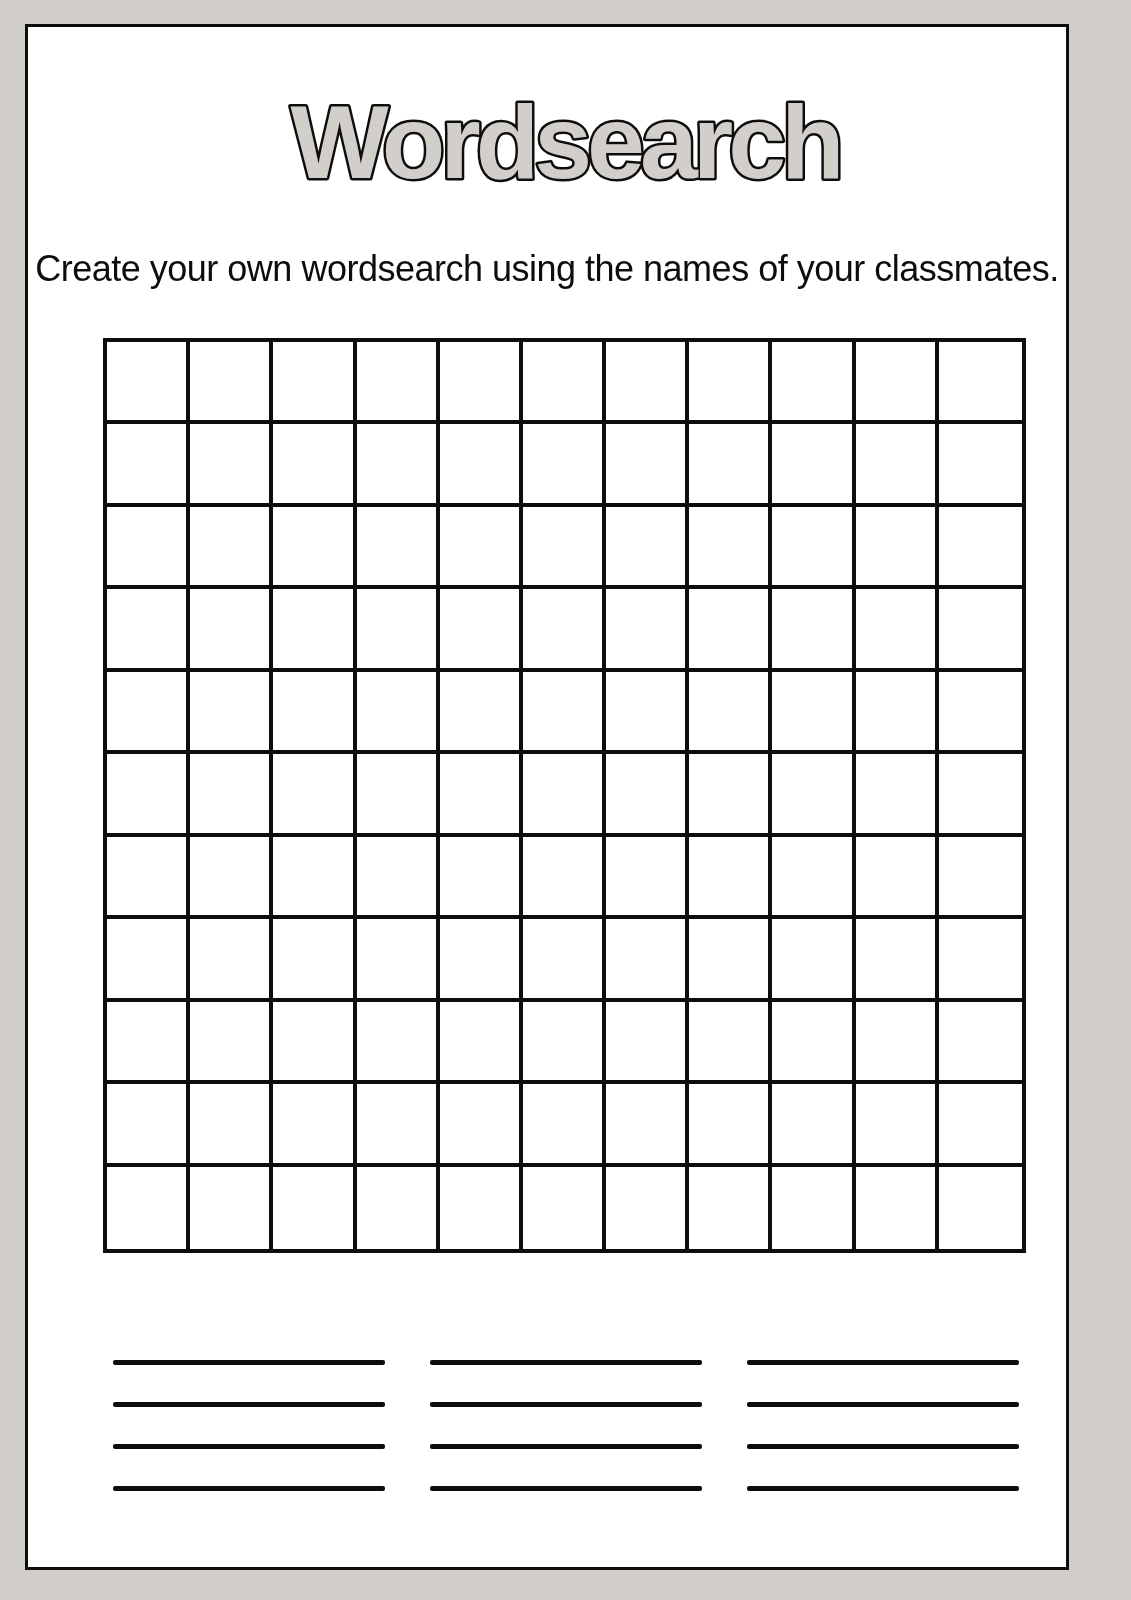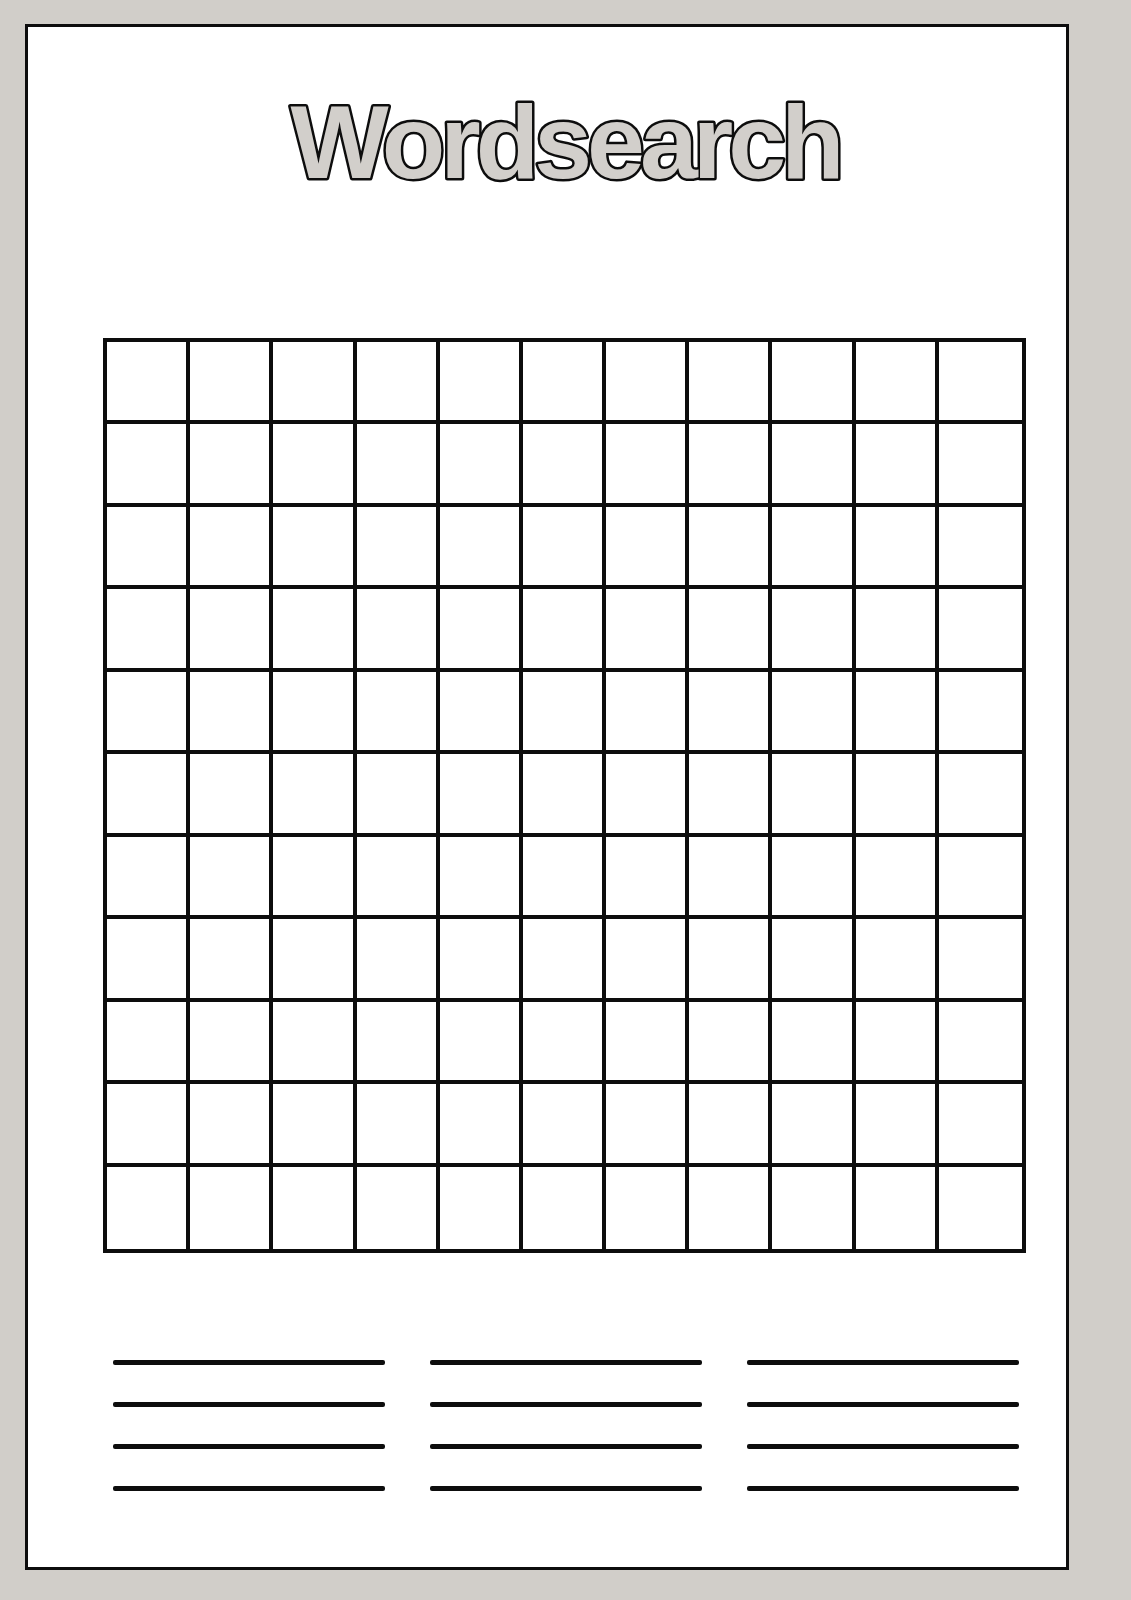--- a/index.html
+++ b/index.html
@@ -97,20 +97,21 @@
 <body>
 
 <div class="page">
 
   <div class="title-wrap">
     <svg class="title-svg" width="1074" height="132" viewBox="0 0 1074 132">
       <text class="title-text" x="537" y="95" text-anchor="middle" fill="#d2cfcb">Wordsearch</text>
     </svg>
   </div>
 
+  <div class="instruction">Create your own wordsearch using the names of your classmates.</div>
 
   <div class="grid" style="grid-template-columns: repeat(11, 1fr); grid-template-rows: repeat(11, 1fr);">
       <div class="cell"></div>
       <div class="cell"></div>
       <div class="cell"></div>
       <div class="cell"></div>
       <div class="cell"></div>
       <div class="cell"></div>
       <div class="cell"></div>
       <div class="cell"></div>

